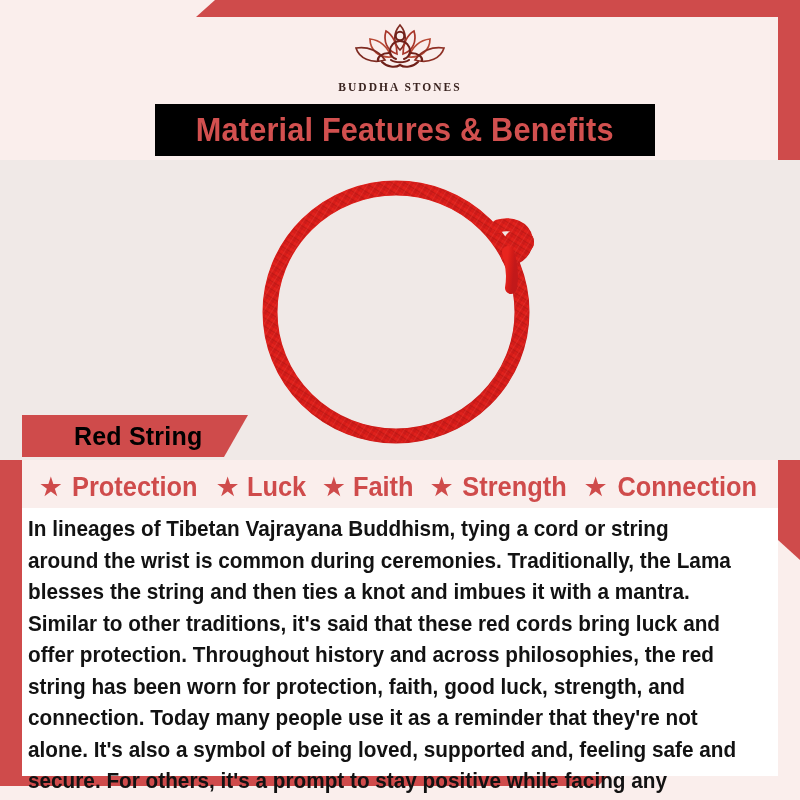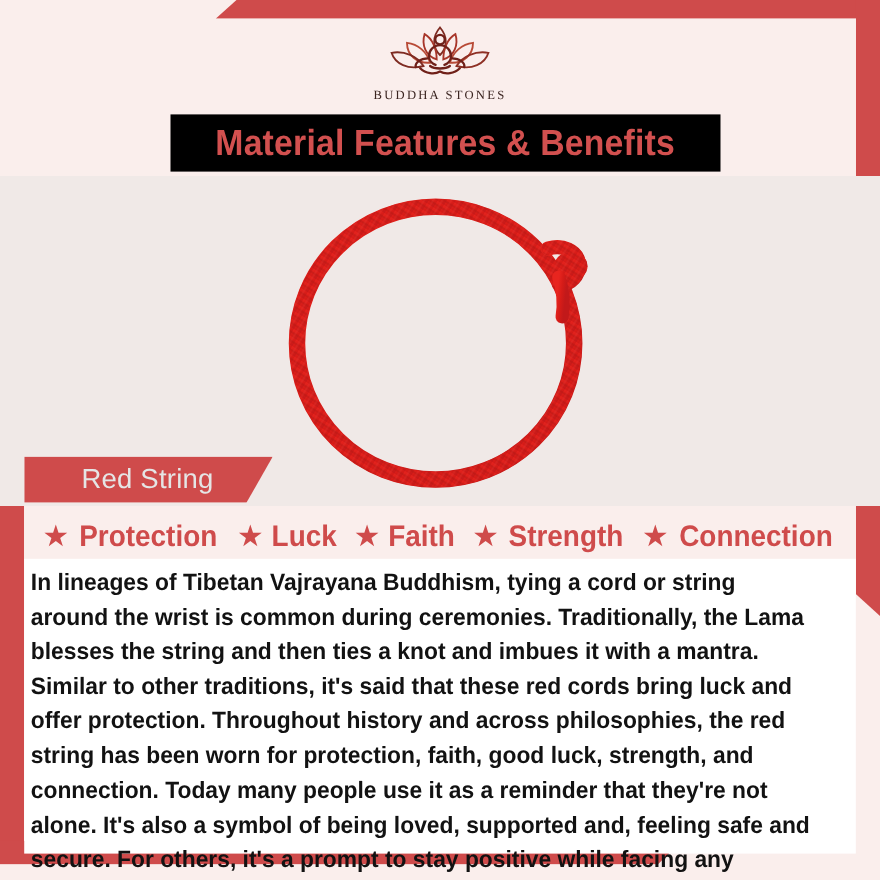--- a/index.html
+++ b/index.html
@@ -35,21 +35,21 @@
   }
 
   
   .logo-wrap{
     position:absolute;top:17px;left:0;width:800px;height:90px;
     display:flex;flex-direction:column;align-items:center;justify-content:flex-start;
   }
   .logo-mark{width:150px;height:62px;display:block;}
   .logo-text{
     font-size:11.5px;letter-spacing:2.0px;color:#3a2420;
-    font-family:"Liberation Serif",serif;font-weight:400;margin-top:2px;
+    font-family:"Liberation Serif",serif;font-weight:700;margin-top:2px;
   }
 
   .title-box{
     position:absolute;top:104px;left:155px;width:500px;height:52px;
     background:#000000;
     display:flex;align-items:center;justify-content:center;
   }
   .title-text{
     font-size:33px;font-weight:bold;color:#d2504f;
     font-family:"Liberation Sans Narrow","Liberation Sans",sans-serif;
@@ -64,21 +64,21 @@
   .bracelet{position:absolute;top:164px;left:236px;width:340px;height:300px;}
 
   
   .ribbon{
     position:absolute;top:415px;left:22px;width:226px;height:42px;
     background:var(--red);
     clip-path:polygon(0 0,100% 0,calc(100% - 24px) 100%,0 100%);
     display:flex;align-items:center;
   }
   .ribbon-text{
-    color:#e5e5e5;font-size:25px;font-weight:normal;margin-left:52px;
+    color:#000000;font-size:25px;font-weight:bold;margin-left:52px;
     font-family:"Liberation Sans Narrow","Liberation Sans",sans-serif;
     letter-spacing:.2px;
   }
 
   
   .features{
     position:absolute;top:466px;left:0;width:800px;height:42px;
     display:flex;align-items:center;justify-content:center;gap:14px;
   }
   .feature{display:flex;align-items:center;gap:5px;}

